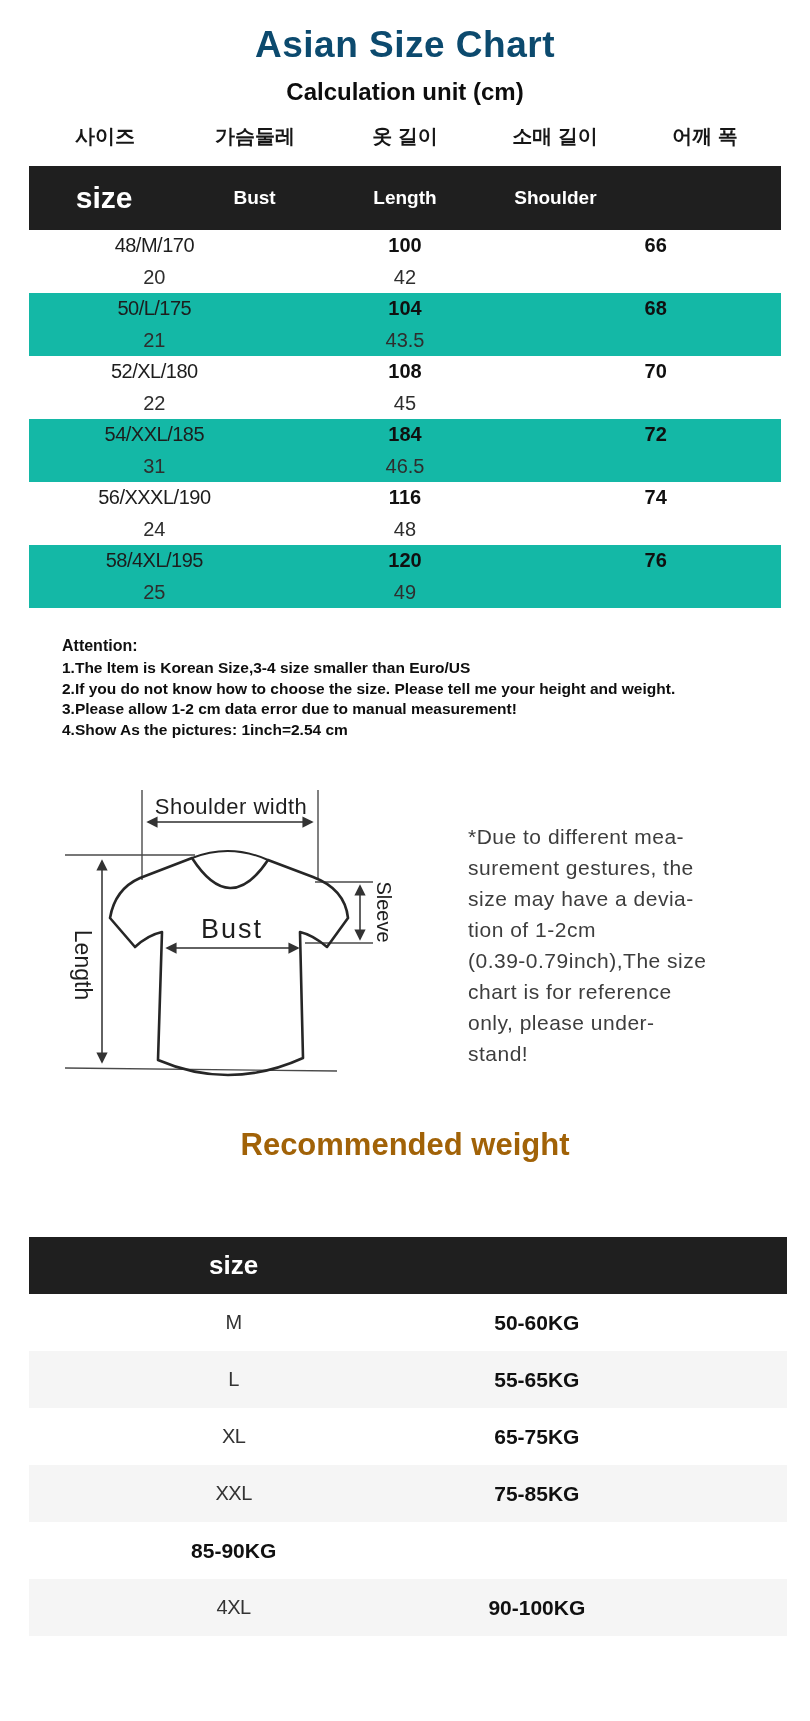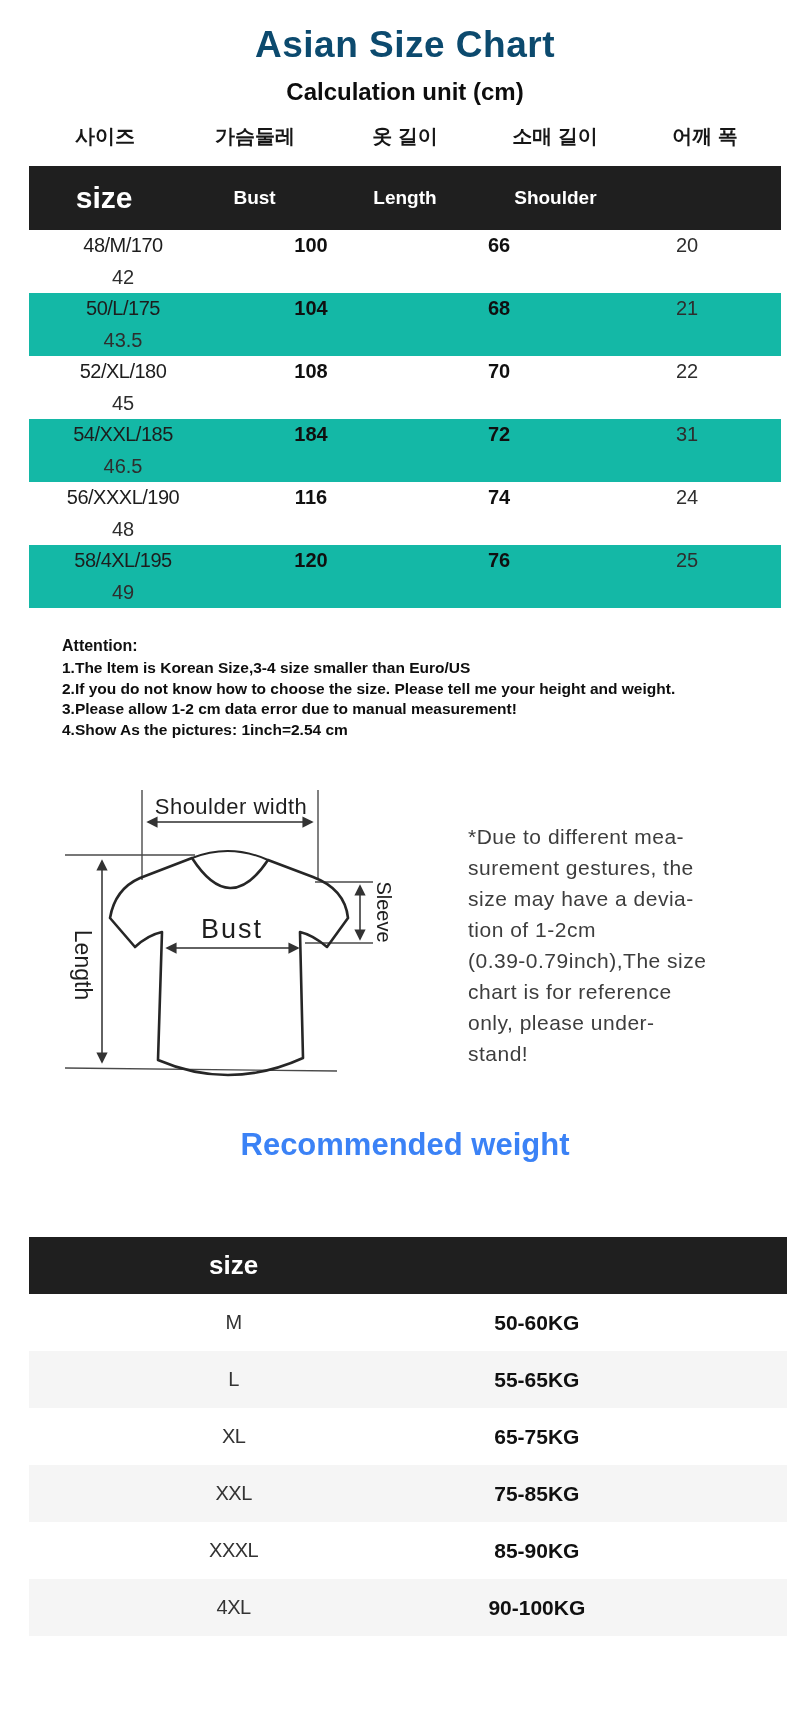--- a/index.html
+++ b/index.html
@@ -21,39 +21,39 @@
           display:grid; grid-template-columns:repeat(5,1fr); align-items:center; }
   .krow div { text-align:center; font-size:20px; font-weight:600; color:#161616; }
 
   
   .sizetable { top:166px; left:29px; width:752px; }
   .thead { background:#1f1f1f; height:64px; display:grid;
            grid-template-columns:repeat(5,1fr); align-items:center; }
   .thead div { text-align:center; color:#fff; font-weight:700; font-size:19px; line-height:1.12; }
   .thead .size-h { font-size:30px; font-weight:800; }
   .thead .wrap { max-width:78px; display:inline-block; }
-  .trow { height:63px; display:grid; grid-template-columns:repeat(4,1fr); align-items:center; }
+  .trow { height:63px; display:grid; grid-template-columns:repeat(3,1fr); align-items:center; }
   .trow.alt { background:#14b8a6; }
   .trow div { text-align:center; font-size:20px; }
   .c0 { color:#1d1d1d; font-weight:400; letter-spacing:-0.5px; }
   .c-bold { font-weight:700; color:#101010; }
   .c-reg { font-weight:400; color:#2e2e2e; }
 
   
   .attention { top:637px; left:62px; width:700px; }
   .attention .a-title { font-size:16px; font-weight:700; margin-bottom:3px; }
   .attention .a-line { font-size:15.5px; font-weight:700; line-height:20.5px; color:#0e0e0e; }
 
   
   .note { top:821px; left:468px; width:312px; font-size:21px; line-height:31px;
           color:#3d3d3d; letter-spacing:0.5px; white-space:pre-line; }
 
   
   .rec-title { top:1127px; left:0; width:810px; text-align:center;
-               font-size:31px; font-weight:800; color:#3b82f6; }
+               font-size:31px; font-weight:800; color:#a16207; }
   .wtable { top:1237px; left:29px; width:758px; }
   .whead { background:#1f1f1f; height:57px; display:grid;
            grid-template-columns:54% 26% 20%; align-items:center; }
   .whead div { text-align:center; color:#fff; font-size:26px; font-weight:800; }
   .wrow { height:57px; display:grid; grid-template-columns:54% 26% 20%; align-items:center; }
   .wrow.alt { background:#f5f5f5; }
   .w-size { text-align:center; font-size:20px; font-weight:400; color:#333; letter-spacing:-0.5px; }
   .w-val  { text-align:center; font-size:21px; font-weight:700; color:#101010; }
 
   svg text { font-family:"Liberation Sans","DejaVu Sans",sans-serif; fill:#1e1e1e; }
@@ -207,21 +207,20 @@
     <div class="w-size">XL</div>
     <div class="w-val">65-75KG</div>
     <div></div>
   </div>
   <div class="wrow alt">
     <div class="w-size">XXL</div>
     <div class="w-val">75-85KG</div>
     <div></div>
   </div>
   <div class="wrow">
-    <div class="w-size">XXXL</div>
     <div class="w-val">85-90KG</div>
     <div></div>
   </div>
   <div class="wrow alt">
     <div class="w-size">4XL</div>
     <div class="w-val">90-100KG</div>
     <div></div>
   </div>
 </div>
 

